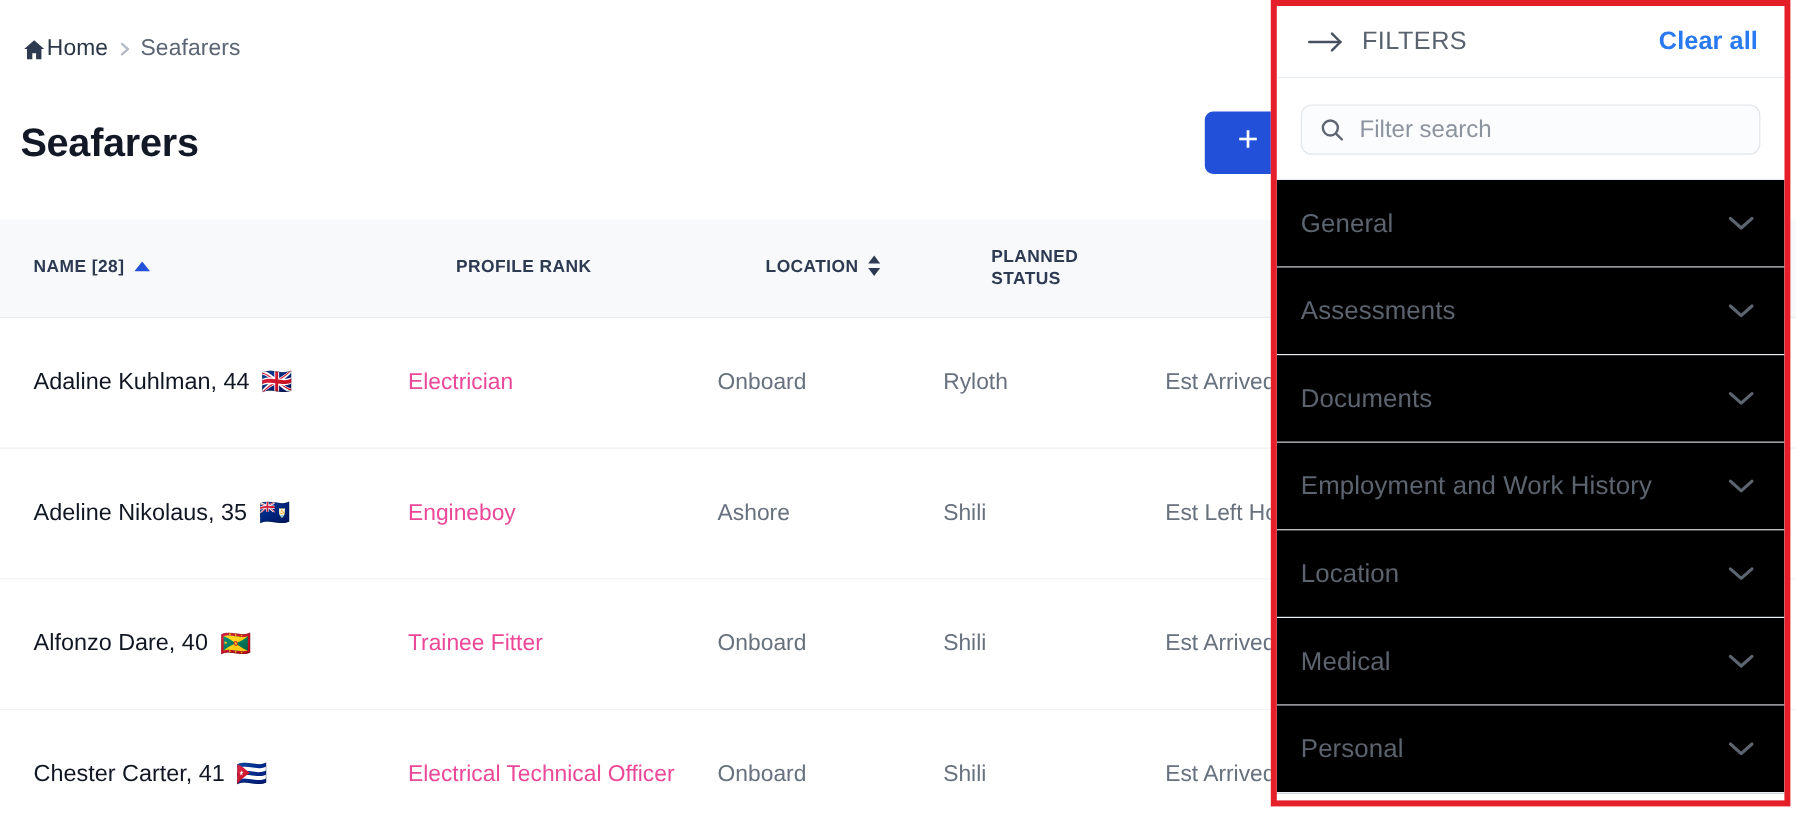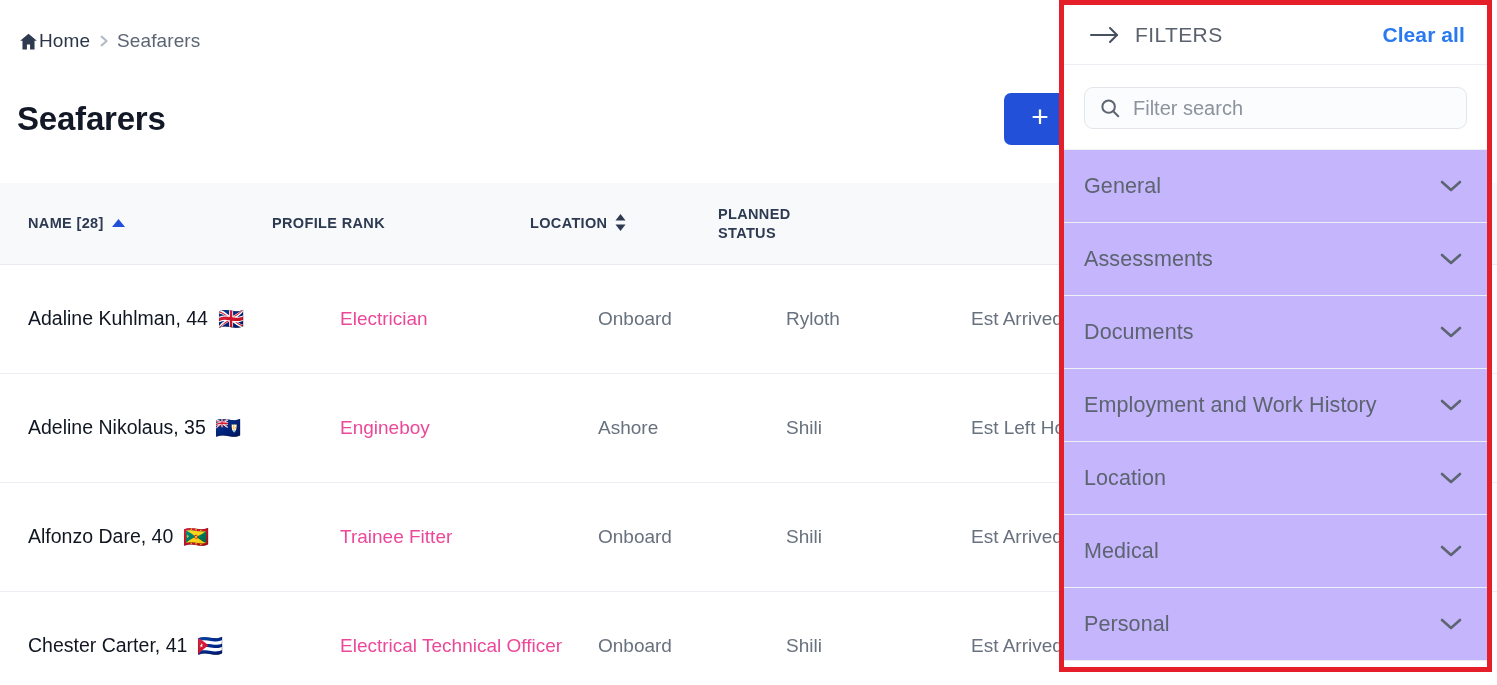--- a/index.html
+++ b/index.html
@@ -57,21 +57,21 @@
   }
   .th {
     font-size: 14.5px; font-weight: 700; color: #2d3a52;
     letter-spacing: .35px;
     display: flex; align-items: center; gap: 8px;
   }
   .th .label { line-height: 1.28; }
   .sort-asc { display: block; }
   .sort-both { display: block; }
 
-  .col-name     { width: 272px; padding-left: 28px; }
+  .col-name     { width: 380px; padding-left: 28px; }
   .col-rank     { width: 258px; }
   .col-location { width: 188px; }
   .col-vessel   { width: 185px; }
   .col-status   { width: 200px; }
 
   .trow {
     display: flex; align-items: center;
     min-height: 109px;
     border-bottom: 1px solid #ebeef2;
     background: #fff;
@@ -135,21 +135,21 @@
     font-size: 20px; color: #3b434e;
   }
   .search-input::placeholder { color: #8b939e; }
 
   .filter-list { border-top: 1px solid #eceff3; }
   .filter-item {
     height: 73px;
     display: flex; align-items: center;
     padding: 0 24px 0 20px;
     border-bottom: 1px solid #eceff3;
-    background: #c4b5fd; cursor: pointer;
+    background: #000000; cursor: pointer;
   }
   .filter-item .fi-label {
     font-size: 21.5px; color: #5c646f; font-weight: 400; letter-spacing: .1px;
   }
   .chevron-down { margin-left: auto; display: flex; align-items: center; color: #5d6570; }
 </style>
 </head>
 <body>
 
 <div class="page">

